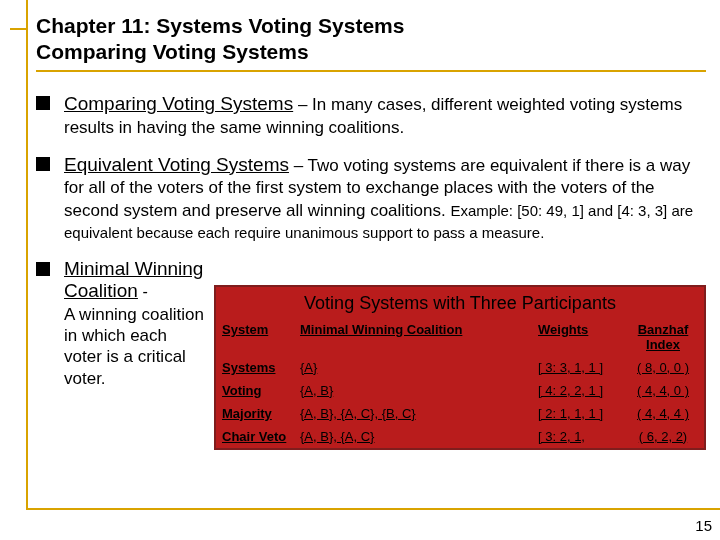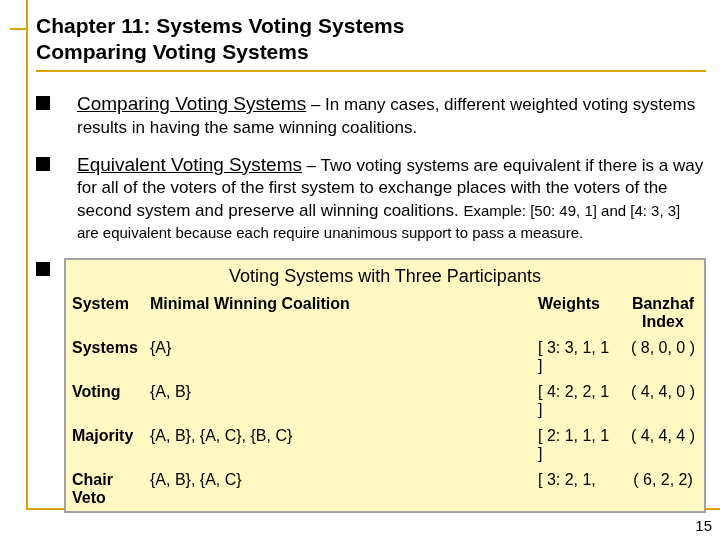--- a/index.html
+++ b/index.html
@@ -32,36 +32,37 @@
   .accent-top {
     position: absolute; left: 10px; top: 28px; width: 16px; height: 2px; background: #d9a300;
   }
   .content {
     position: absolute; left: 36px; right: 14px; top: 92px;
   }
   .bullet-row { display: flex; margin-bottom: 14px; }
   .bullet-sq {
     width: 14px; height: 14px; background: #000; flex: 0 0 14px; margin-top: 4px; margin-right: 14px;
   }
-  .bullet-body { flex: 1; font-size: 17px; line-height: 1.3; color: #000; margin-left: 13px; }
+  .bullet-body { flex: 1; font-size: 17px; line-height: 1.3; color: #000; }
   .bullet-lead { text-decoration: underline; font-size: 19px; }
   .small-tail { font-size: 15px; }
   .row-bottom { display: flex; }
   .mwc-col { width: 150px; padding-right: 8px; }
   .mwc-lead { text-decoration: underline; font-size: 19px; display: inline; }
   .mwc-desc { font-size: 17px; line-height: 1.25; margin-top: 2px; }
   .table-wrap {
     flex: 1;
-    border: 2px solid #a3a3a3;
-    background: #fef9c3;
+    border: 2px solid #7f1d1d;
+    background: #b91c1c;
+    margin-top: 27px;
   }
   .tbl-title {
     text-align: center; font-size: 18px; font-weight: normal; padding: 6px 4px 4px;
   }
-  table { width: 100%; border-collapse: collapse; font-size: 16px; }
+  table { width: 100%; border-collapse: collapse; font-size: 13px; text-decoration: underline; }
   th, td { text-align: left; padding: 4px 6px; vertical-align: top; }
   th { font-weight: bold; }
   th.c-sys, td.c-sys { width: 78px; font-weight: bold; }
   td.c-sys { font-weight: bold; }
   th.c-w, td.c-w { width: 90px; text-align: left; }
   th.c-b, td.c-b { width: 82px; text-align: center; }
   .page-num {
     position: absolute; right: 8px; bottom: 6px; font-size: 15px;
   }
 </style>
@@ -89,20 +90,24 @@
 
   <div class="bullet-row">
     <div class="bullet-sq"></div>
     <div class="bullet-body">
       <span class="bullet-lead">Equivalent Voting Systems</span><span> – Two voting systems are equivalent if there is a way for all of the voters of the first system to exchange places with the voters of the second system and preserve all winning coalitions.   </span><span class="small-tail">Example: [50: 49, 1] and [4: 3, 3] are equivalent because each require unanimous support to pass a measure.</span>
     </div>
   </div>
 
   <div class="bullet-row row-bottom">
     <div class="bullet-sq"></div>
+    <div class="mwc-col">
+      <span class="mwc-lead">Minimal Winning Coalition</span><span> - </span>
+      <div class="mwc-desc">A winning coalition in which each voter is a critical voter.</div>
+    </div>
 
     <div class="table-wrap">
       <div class="tbl-title">Voting Systems with Three Participants</div>
       <table>
         <tbody>
             <tr>
           <th class="c-sys">System</th>
           <th>Minimal Winning Coalition</th>
           <th class="c-w">Weights</th>
           <th class="c-b">Banzhaf Index</th>

